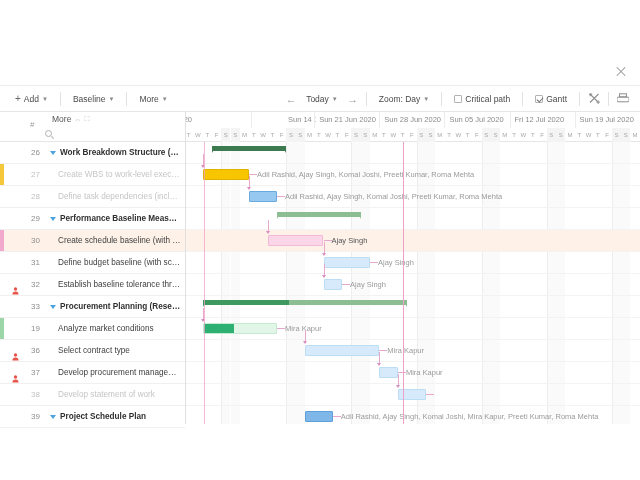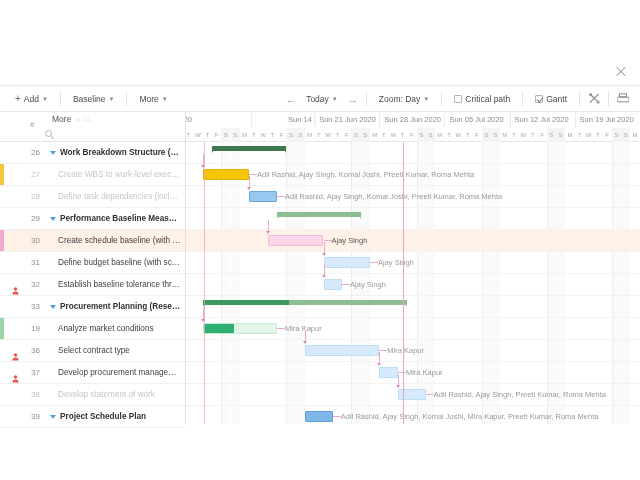--- a/index.html
+++ b/index.html
@@ -357,21 +357,21 @@
         </div>
     </div>
 
     <div class="right-pane">
       <div class="thead" id="timeline-header">
           <div class="wk" style="left: -29.9px; width: 65.1px;">Jun 2020</div>
           <div class="wk" style="left: 65px; width: 65.1px; padding-left: 36px;">Sun 14 Jun 2020</div>
           <div class="wk" style="left: 128.2px; width: 65.1px;">Sun 21 Jun 2020</div>
           <div class="wk" style="left: 193.3px; width: 65.1px;">Sun 28 Jun 2020</div>
           <div class="wk" style="left: 258.4px; width: 65.1px;">Sun 05 Jul 2020</div>
-          <div class="wk" style="left: 323.5px; width: 65.1px;">Sun 12 Jul 2020</div>
+          <div class="wk" style="left: 323.5px; width: 65.1px;">Fri 12 Jul 2020</div>
           <div class="wk" style="left: 388.6px; width: 65.1px;">Sun 19 Jul 2020</div>
           <div class="dcell" style="left: -2px; width: 9.3px;">T</div>
           <div class="dcell" style="left: 7.3px; width: 9.3px;">W</div>
           <div class="dcell" style="left: 16.6px; width: 9.3px;">T</div>
           <div class="dcell" style="left: 25.9px; width: 9.3px;">F</div>
           <div class="dcell we" style="left: 35.2px; width: 9.3px;">S</div>
           <div class="dcell we" style="left: 44.5px; width: 9.3px;">S</div>
           <div class="dcell" style="left: 53.8px; width: 9.3px;">M</div>
           <div class="dcell" style="left: 63.1px; width: 9.3px;">T</div>
           <div class="dcell" style="left: 72.4px; width: 9.3px;">W</div>
@@ -498,21 +498,20 @@
             <div class="lbl" style="left: 201.3px;">Mira Kapur</div>
             <div class="lnk lnkh" style="left: 193.3px; width: 8px; top: 10px;"></div>
           </div>
           <div class="brow" style="top: 220px;">
             <div class="bar task" style="left: 193.3px; width: 18.6px; background: rgb(214, 234, 251); border: 1px solid rgb(188, 221, 246);"></div>
             <div class="lbl" style="left: 219.9px;">Mira Kapur</div>
             <div class="lnk lnkh" style="left: 211.9px; width: 8px; top: 10px;"></div>
           </div>
           <div class="brow" style="top: 242px;">
             <div class="bar task" style="left: 211.9px; width: 27.9px; background: rgb(214, 234, 251); border: 1px solid rgb(188, 221, 246);"></div>
-            <div class="lbl" style="left: 247.8px;">Adil Rashid, Ajay Singh, Preeti Kumar, Roma Mehta</div>
             <div class="lnk lnkh" style="left: 239.8px; width: 8px; top: 10px;"></div>
           </div>
           <div class="brow" style="top: 264px;">
             <div class="bar task" style="left: 118.9px; width: 27.9px; background: rgb(127, 184, 232); border: 1px solid rgb(93, 159, 216);"></div>
             <div class="lbl" style="left: 154.8px;">Adil Rashid, Ajay Singh, Komal Joshi, Mira Kapur, Preeti Kumar, Roma Mehta</div>
             <div class="lnk lnkh" style="left: 146.8px; width: 8px; top: 10px;"></div>
           </div>
           <div class="arrow" style="left: 14.6px; top: 23px;"></div>
           <div class="lnk lnkv" style="left: 16.6px; top: 12px; height: 11px;"></div>
           <div class="arrow" style="left: 61.1px; top: 45px;"></div>

